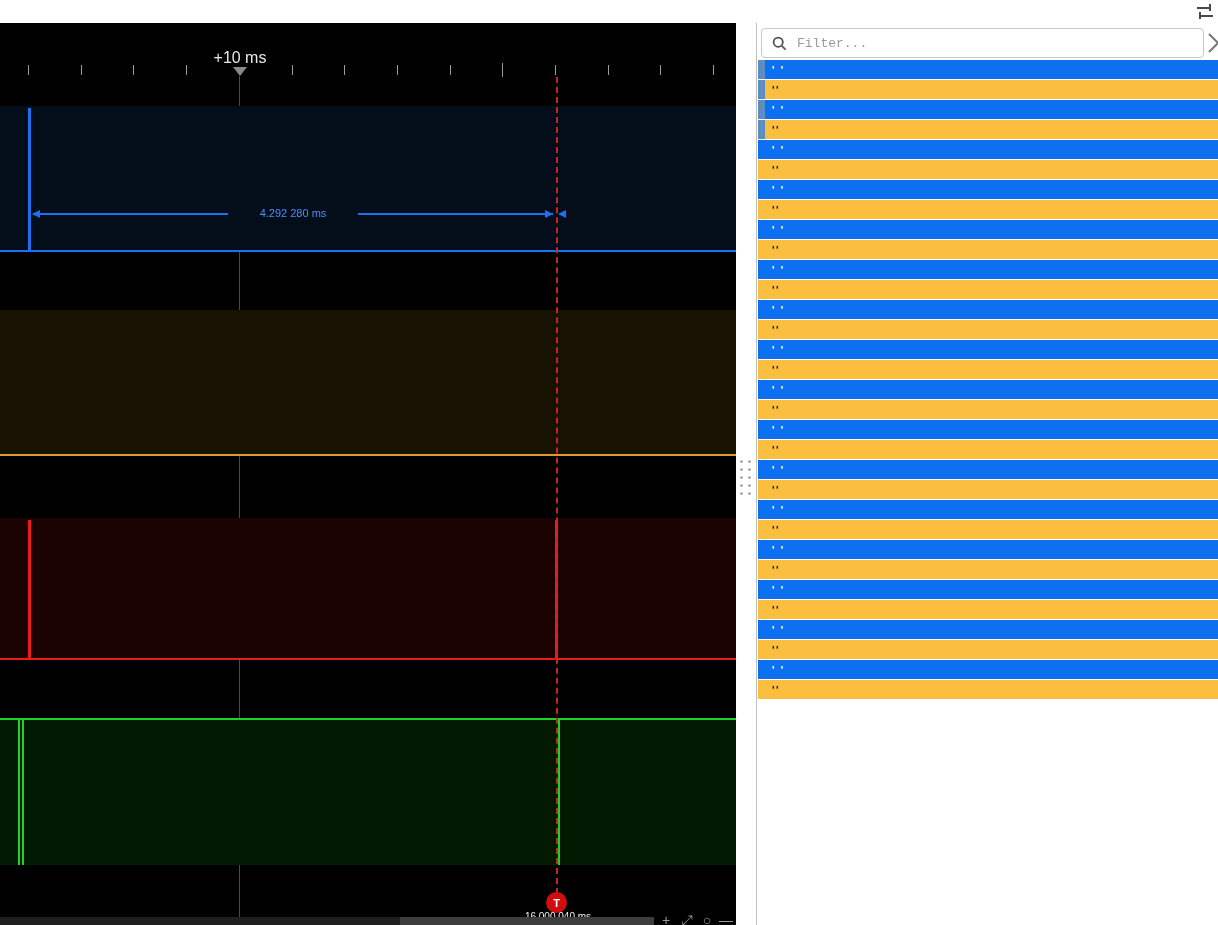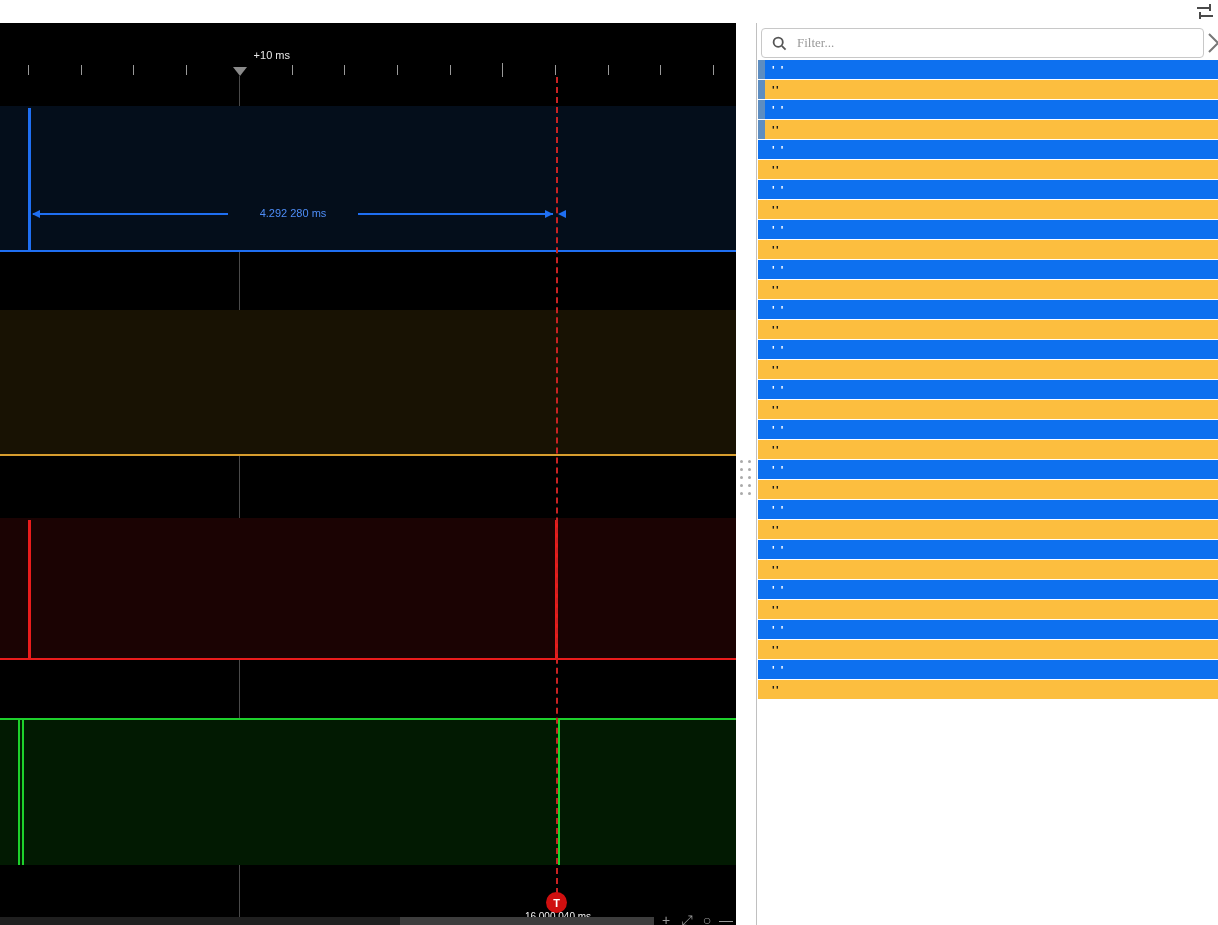--- a/index.html
+++ b/index.html
@@ -11,21 +11,21 @@
   #topbar{position:absolute;left:0;top:0;width:1218px;height:23px;background:#fff;border-bottom:1px solid #b3b3b3;}
   #panel-toggle{position:absolute;right:3px;top:3px;width:18px;height:17px;}
   #panel-toggle .bar{position:absolute;height:2px;width:12px;background:#4a4a4a;}
   #panel-toggle .cap{position:absolute;width:2px;height:7px;background:#4a4a4a;}
 
   
   #waveform{position:absolute;left:0;top:23px;width:736px;height:902px;background:#000;overflow:hidden;}
 
   .tick{position:absolute;width:1px;height:10px;background:#9a9a9a;top:42px;}
   .tick.tall{height:14px;top:40px;}
-  #ruler-label{position:absolute;top:26px;left:190px;width:100px;text-align:right;color:#e8e8e8;font-size:11px;}
+  #ruler-label{position:absolute;top:26px;left:190px;width:100px;text-align:center;color:#e8e8e8;font-size:16px;}
   #marker-triangle{position:absolute;left:233px;top:44px;width:0;height:0;
     border-left:7px solid transparent;border-right:7px solid transparent;border-top:9px solid #8a8a8a;}
   #marker-line{position:absolute;left:239px;top:53px;width:1px;height:842px;background:#4a4a4a;}
 
   .channel{position:absolute;left:0;width:736px;}
   #ch-blue {top:83px;height:146px;background:var(--c-blue-bg);}
   #ch-olive{top:287px;height:146px;background:var(--c-olive-bg);}
   #ch-red  {top:495px;height:142px;background:var(--c-red-bg);}
   #ch-green{top:695px;height:147px;background:var(--c-green-bg);}
 
@@ -67,21 +67,21 @@
   
   #gutter{position:absolute;left:736px;top:23px;width:20px;height:902px;background:#fff;}
   #drag-handle{position:absolute;left:4px;top:437px;display:grid;grid-template-columns:3px 3px;grid-auto-rows:3px;gap:5px;}
   #drag-handle i{background:#aaa;border-radius:50%;}
 
   
   #side-panel{position:absolute;left:756px;top:23px;width:462px;height:902px;background:#fff;border-left:1px solid #c0c0c0;box-sizing:border-box;}
   #filter-box{position:absolute;left:4px;top:5px;width:443px;height:30px;border:1px solid #c8c8c8;border-radius:4px;
     box-sizing:border-box;display:flex;align-items:center;background:#fff;}
   #filter-box svg{margin:0 8px 0 10px;flex:none;}
-  #filter-input{border:none;outline:none;flex:1;font-size:13px;color:#701a75;font-family:Liberation Serif, serif;background:transparent;}
+  #filter-input{border:none;outline:none;flex:1;font-size:13px;color:#701a75;font-family:Liberation Mono, monospace;background:transparent;}
   #filter-input::placeholder{color:#9a9a9a;}
   #collapse-chevron{position:absolute;left:449px;top:9px;width:14px;height:22px;}
 
   #data-list{position:absolute;left:1px;top:37px;width:461px;}
   .row{position:relative;height:19px;margin-bottom:1px;display:flex;align-items:center;
     font-size:11px;font-weight:bold;letter-spacing:1.5px;padding-left:14px;box-sizing:border-box;}
   .row.blue{background:var(--c-row-blue);color:#ffffff;}
   .row.orange{background:var(--c-row-orange);color:#1a1a1a;}
   .row .accent{position:absolute;left:0;top:0;width:7px;height:100%;background:var(--c-row-accent);}
 </style>

